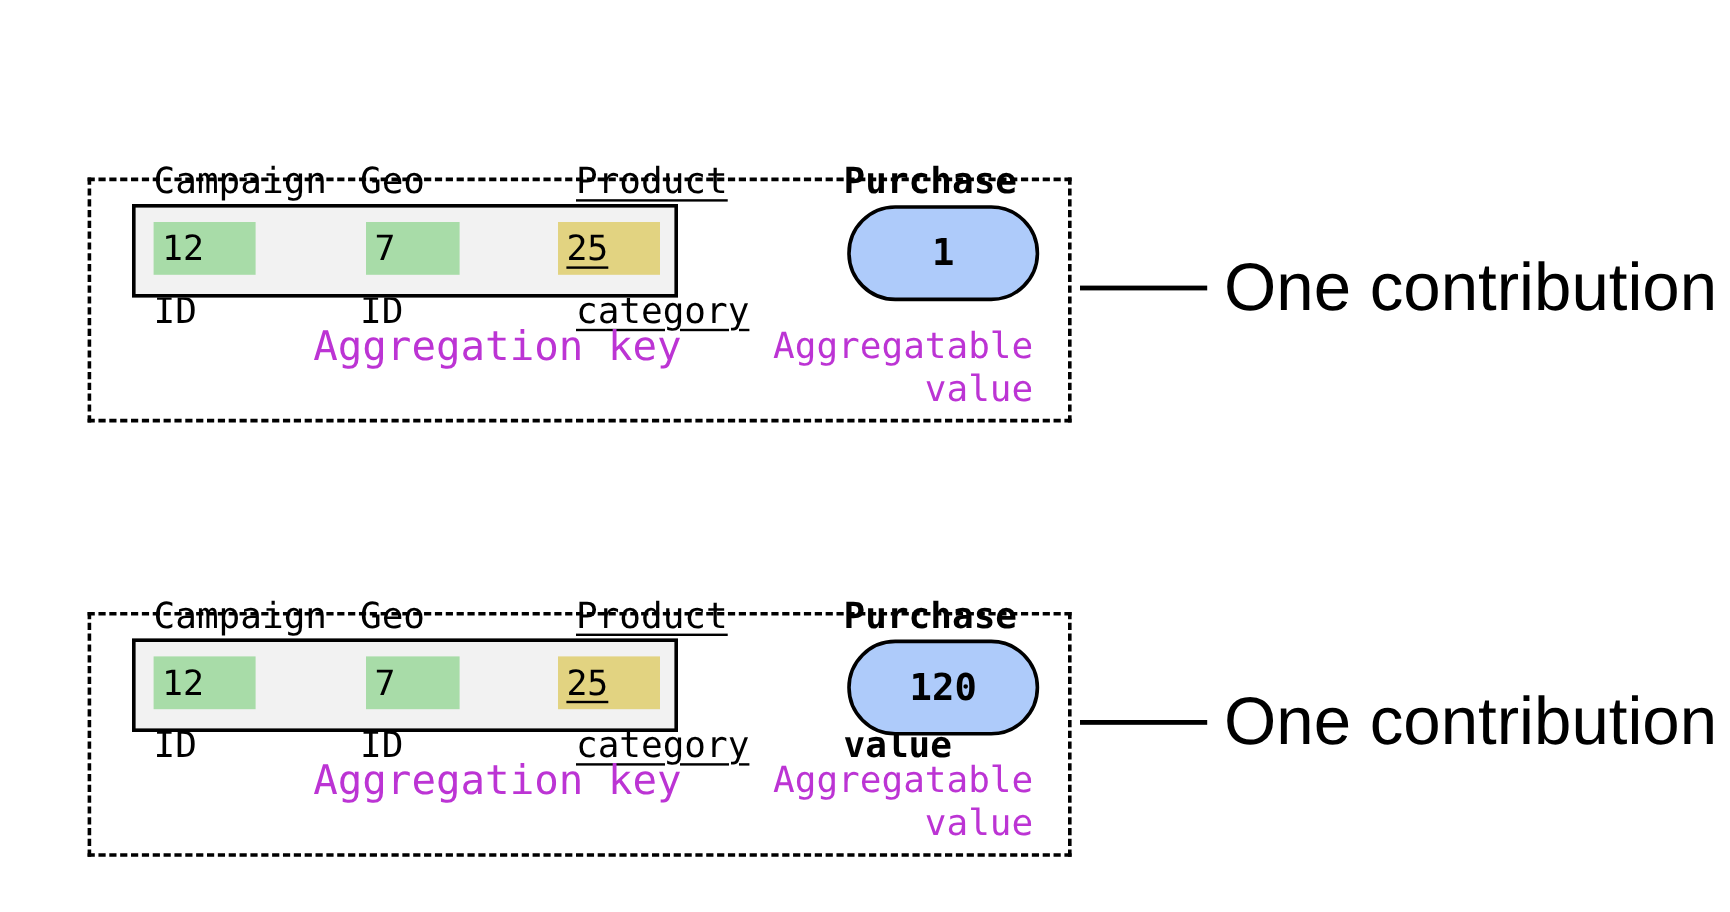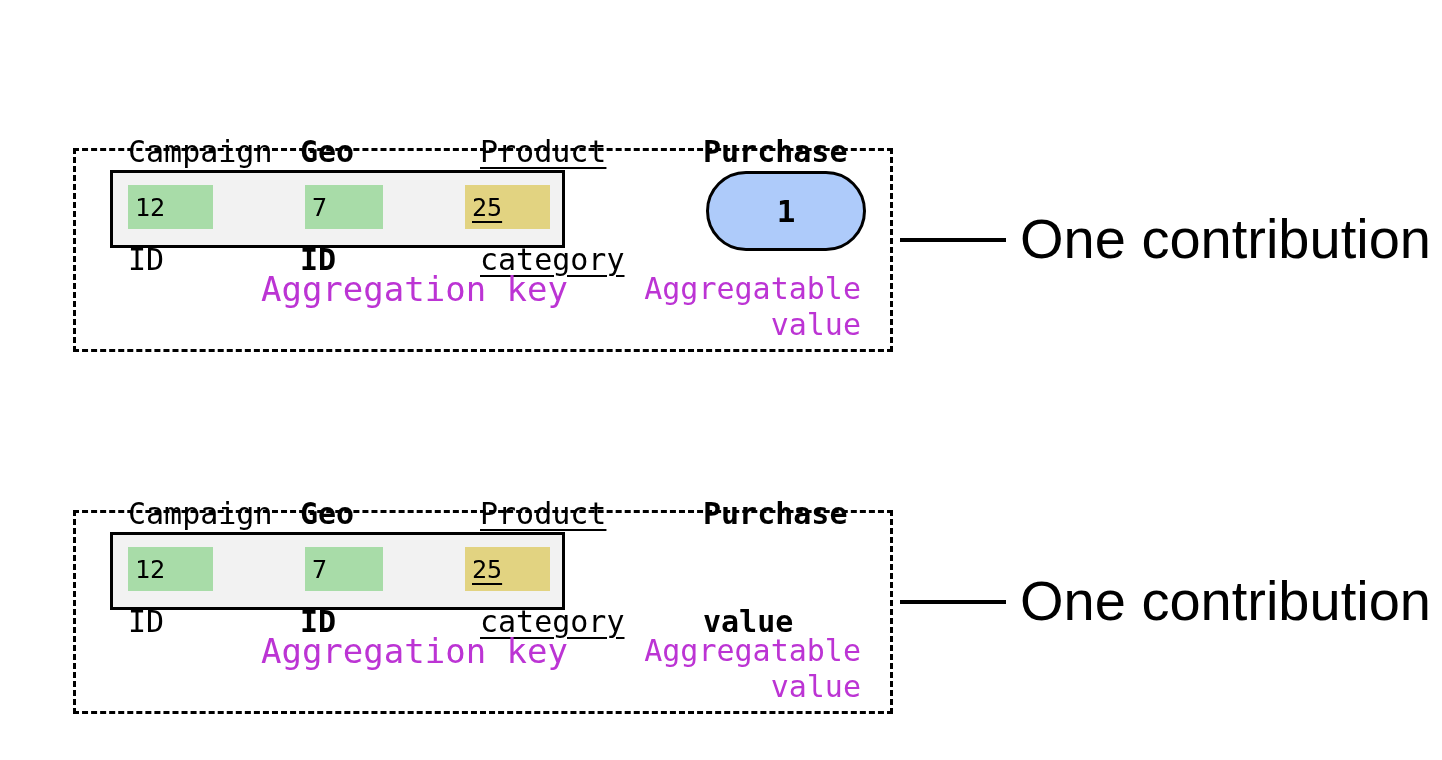--- a/index.html
+++ b/index.html
@@ -16,41 +16,41 @@
   #block-0{top:62px;}
   #block-1{top:424px;}
 
   .hdr{
     position:absolute;top:0;
     font-size:30px;line-height:36px;
     white-space:pre;
   }
   .hdr span{display:block;}
   .hdr.campaign{left:100px;}
-  .hdr.geo{left:272px;font-weight:bold;}
+  .hdr.geo{left:272px;}
   .hdr.product{left:452px;}
   .hdr.product span{text-decoration:underline;text-decoration-thickness:2px;text-underline-offset:5px;}
   .hdr.metric{left:675px;font-weight:bold;}
 
   .dashed-box{
     position:absolute;left:45px;top:86px;
     width:814px;height:198px;
     border:3px dashed #000;
   }
   .record{
     position:absolute;left:34px;top:19px;
     width:449px;height:72px;
     border:3px solid #000;
     background:var(--row-bg,#f2f2f2);
   }
   .chip{
     position:absolute;top:12px;height:44px;
     display:flex;align-items:center;
     padding-left:7px;box-sizing:border-box;
-    font-size:25px;
+    font-size:29px;
   }
   .chip.c0{left:15px;width:85px;background:var(--chip-green,#a8dca8);}
   .chip.c1{left:192px;width:78px;background:var(--chip-green,#a8dca8);}
   .chip.c2{left:352px;width:85px;background:var(--chip-yellow,#e2d381);}
   .chip.c2 .chip-text{text-decoration:underline;text-decoration-thickness:2px;text-underline-offset:5px;}
 
   .pill{
     position:absolute;left:630px;top:20px;
     width:154px;height:74px;
     background:var(--pill-blue,#aecbfa);
@@ -156,20 +156,23 @@
         <div class="chip c0">
           <span class="chip-text">12</span>
         </div>
         <div class="chip c1">
           <span class="chip-text">7</span>
         </div>
         <div class="chip c2">
           <span class="chip-text">25</span>
         </div>
       </div>
+      <div class="pill">
+        <span>120</span>
+      </div>
       <div class="agg-key">Aggregation key</div>
       <div class="agg-value">
         <span>Aggregatable</span>
         <span>value</span>
       </div>
     </div>
 
     <div class="connector"></div>
     <div class="contribution">One contribution</div>
   </div>

